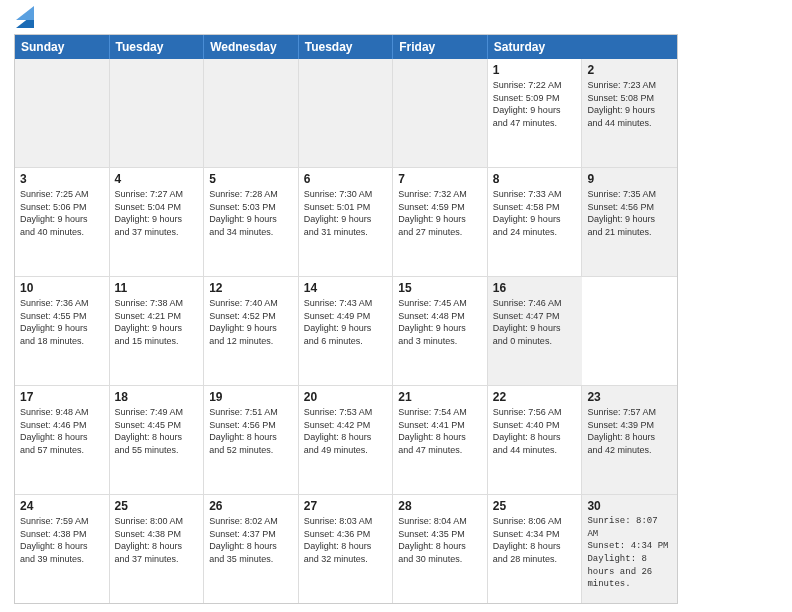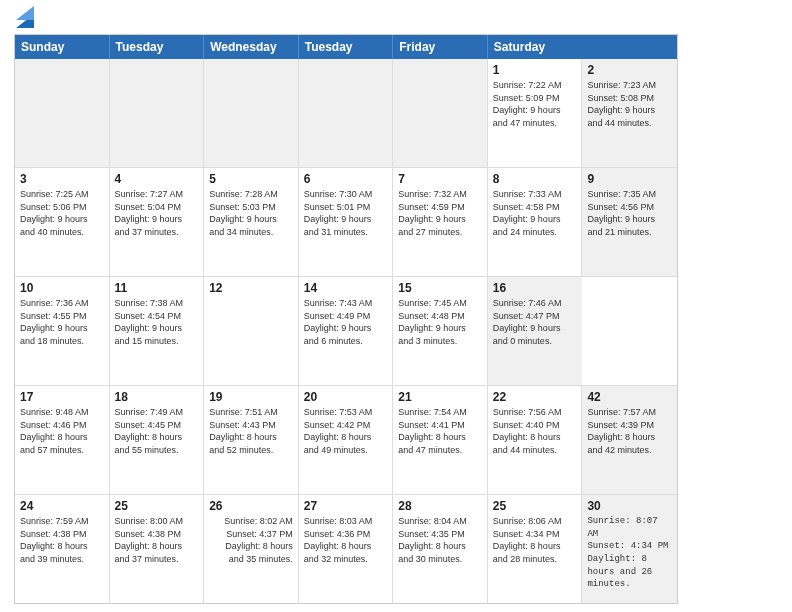--- a/index.html
+++ b/index.html
@@ -216,25 +216,28 @@
         <div class="cal-row">
           <div class="cal-cell">
             <span class="day-num">10</span>
             <div class="cell-info" style="white-space: pre-line;">Sunrise: 7:36 AM
 Sunset: 4:55 PM
 Daylight: 9 hours and 18 minutes.</div>
           </div>
           <div class="cal-cell">
             <span class="day-num">11</span>
             <div class="cell-info" style="white-space: pre-line;">Sunrise: 7:38 AM
-Sunset: 4:54 PM
+Sunset: 4:21 PM
 Daylight: 9 hours and 15 minutes.</div>
           </div>
           <div class="cal-cell">
             <span class="day-num">12</span>
+            <div class="cell-info" style="white-space: pre-line;">Sunrise: 7:40 AM
+Sunset: 4:52 PM
+Daylight: 9 hours and 12 minutes.</div>
           </div>
           <div class="cal-cell">
             <span class="day-num">14</span>
             <div class="cell-info" style="white-space: pre-line;">Sunrise: 7:43 AM
 Sunset: 4:49 PM
 Daylight: 9 hours and 6 minutes.</div>
           </div>
           <div class="cal-cell">
             <span class="day-num">15</span>
             <div class="cell-info" style="white-space: pre-line;">Sunrise: 7:45 AM
@@ -257,21 +260,21 @@
           </div>
           <div class="cal-cell">
             <span class="day-num">18</span>
             <div class="cell-info" style="white-space: pre-line;">Sunrise: 7:49 AM
 Sunset: 4:45 PM
 Daylight: 8 hours and 55 minutes.</div>
           </div>
           <div class="cal-cell">
             <span class="day-num">19</span>
             <div class="cell-info" style="white-space: pre-line;">Sunrise: 7:51 AM
-Sunset: 4:43 PM
+Sunset: 4:56 PM
 Daylight: 8 hours and 52 minutes.</div>
           </div>
           <div class="cal-cell">
             <span class="day-num">20</span>
             <div class="cell-info" style="white-space: pre-line;">Sunrise: 7:53 AM
 Sunset: 4:42 PM
 Daylight: 8 hours and 49 minutes.</div>
           </div>
           <div class="cal-cell">
             <span class="day-num">21</span>
@@ -279,42 +282,42 @@
 Sunset: 4:41 PM
 Daylight: 8 hours and 47 minutes.</div>
           </div>
           <div class="cal-cell">
             <span class="day-num">22</span>
             <div class="cell-info" style="white-space: pre-line;">Sunrise: 7:56 AM
 Sunset: 4:40 PM
 Daylight: 8 hours and 44 minutes.</div>
           </div>
           <div class="cal-cell shaded">
-            <span class="day-num">42</span>
+            <span class="day-num">23</span>
             <div class="cell-info" style="white-space: pre-line;">Sunrise: 7:57 AM
 Sunset: 4:39 PM
 Daylight: 8 hours and 42 minutes.</div>
           </div>
         </div>
         <div class="cal-row">
           <div class="cal-cell">
             <span class="day-num">24</span>
             <div class="cell-info" style="white-space: pre-line;">Sunrise: 7:59 AM
 Sunset: 4:38 PM
 Daylight: 8 hours and 39 minutes.</div>
           </div>
           <div class="cal-cell">
             <span class="day-num">25</span>
             <div class="cell-info" style="white-space: pre-line;">Sunrise: 8:00 AM
 Sunset: 4:38 PM
 Daylight: 8 hours and 37 minutes.</div>
           </div>
           <div class="cal-cell">
             <span class="day-num">26</span>
-            <div class="cell-info" style="white-space: pre-line; text-align: right;">Sunrise: 8:02 AM
+            <div class="cell-info" style="white-space: pre-line;">Sunrise: 8:02 AM
 Sunset: 4:37 PM
 Daylight: 8 hours and 35 minutes.</div>
           </div>
           <div class="cal-cell">
             <span class="day-num">27</span>
             <div class="cell-info" style="white-space: pre-line;">Sunrise: 8:03 AM
 Sunset: 4:36 PM
 Daylight: 8 hours and 32 minutes.</div>
           </div>
           <div class="cal-cell">

